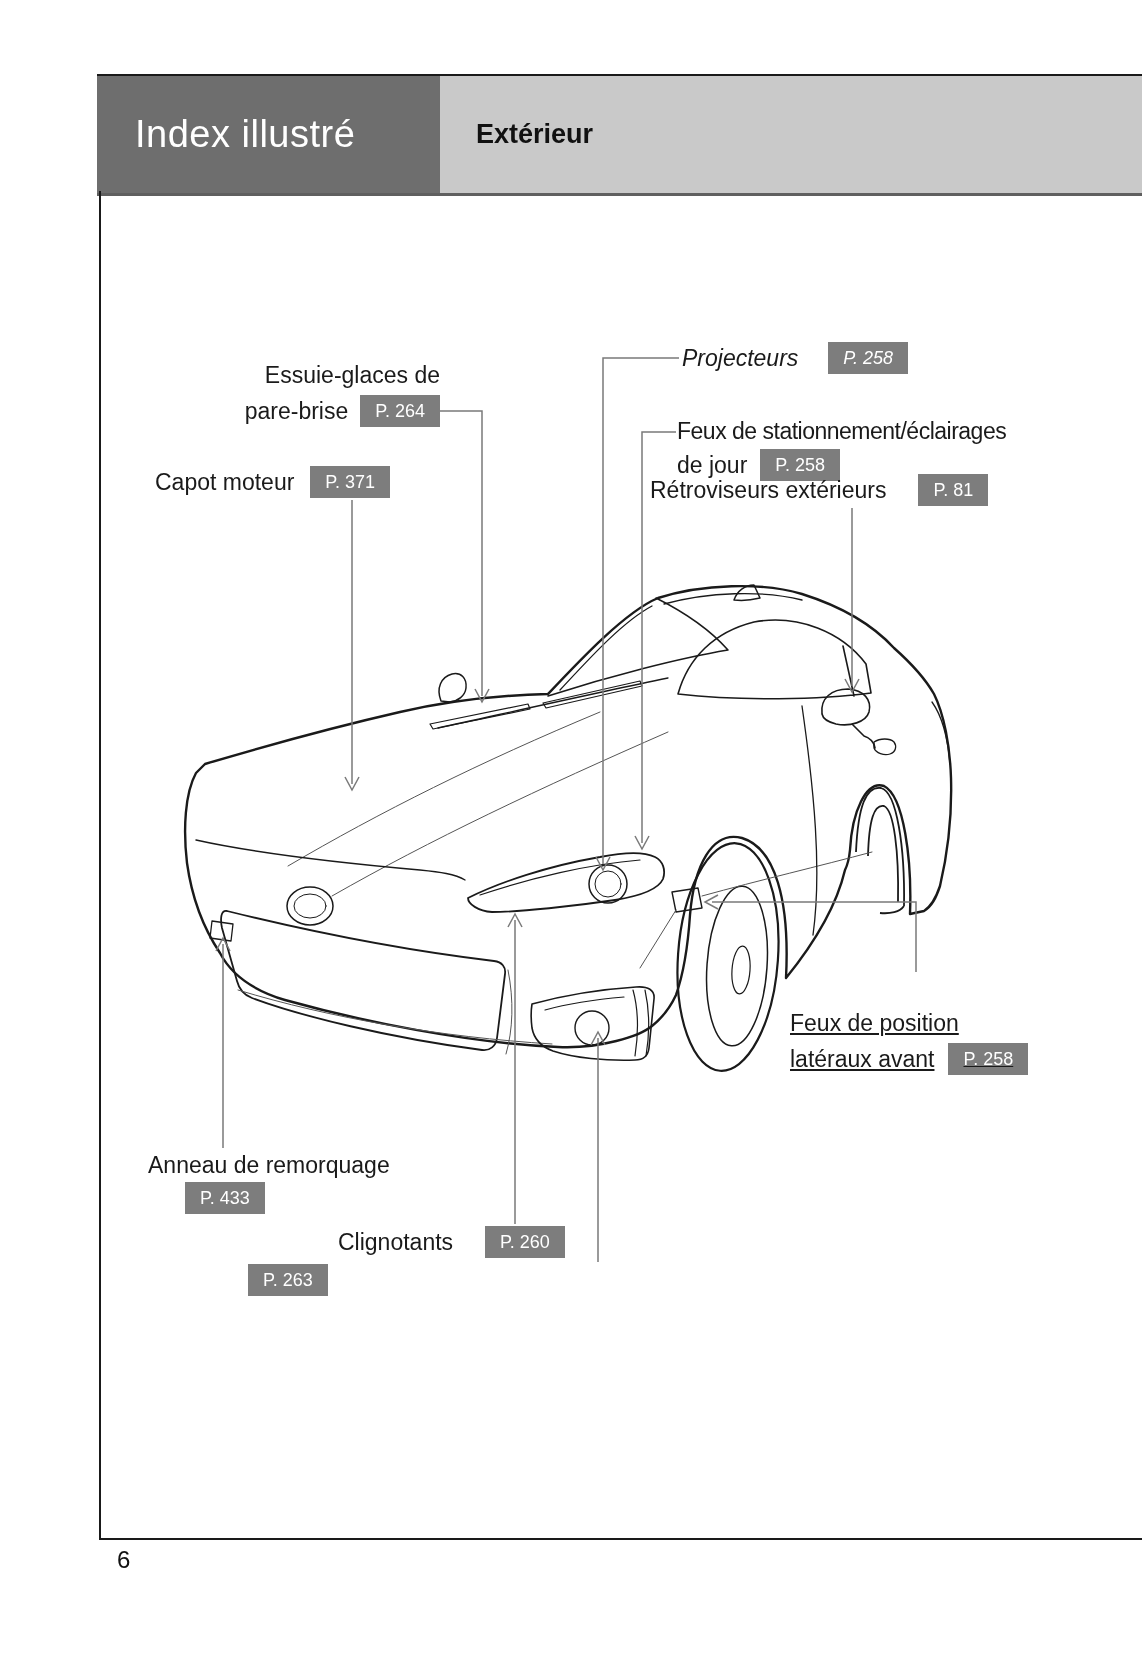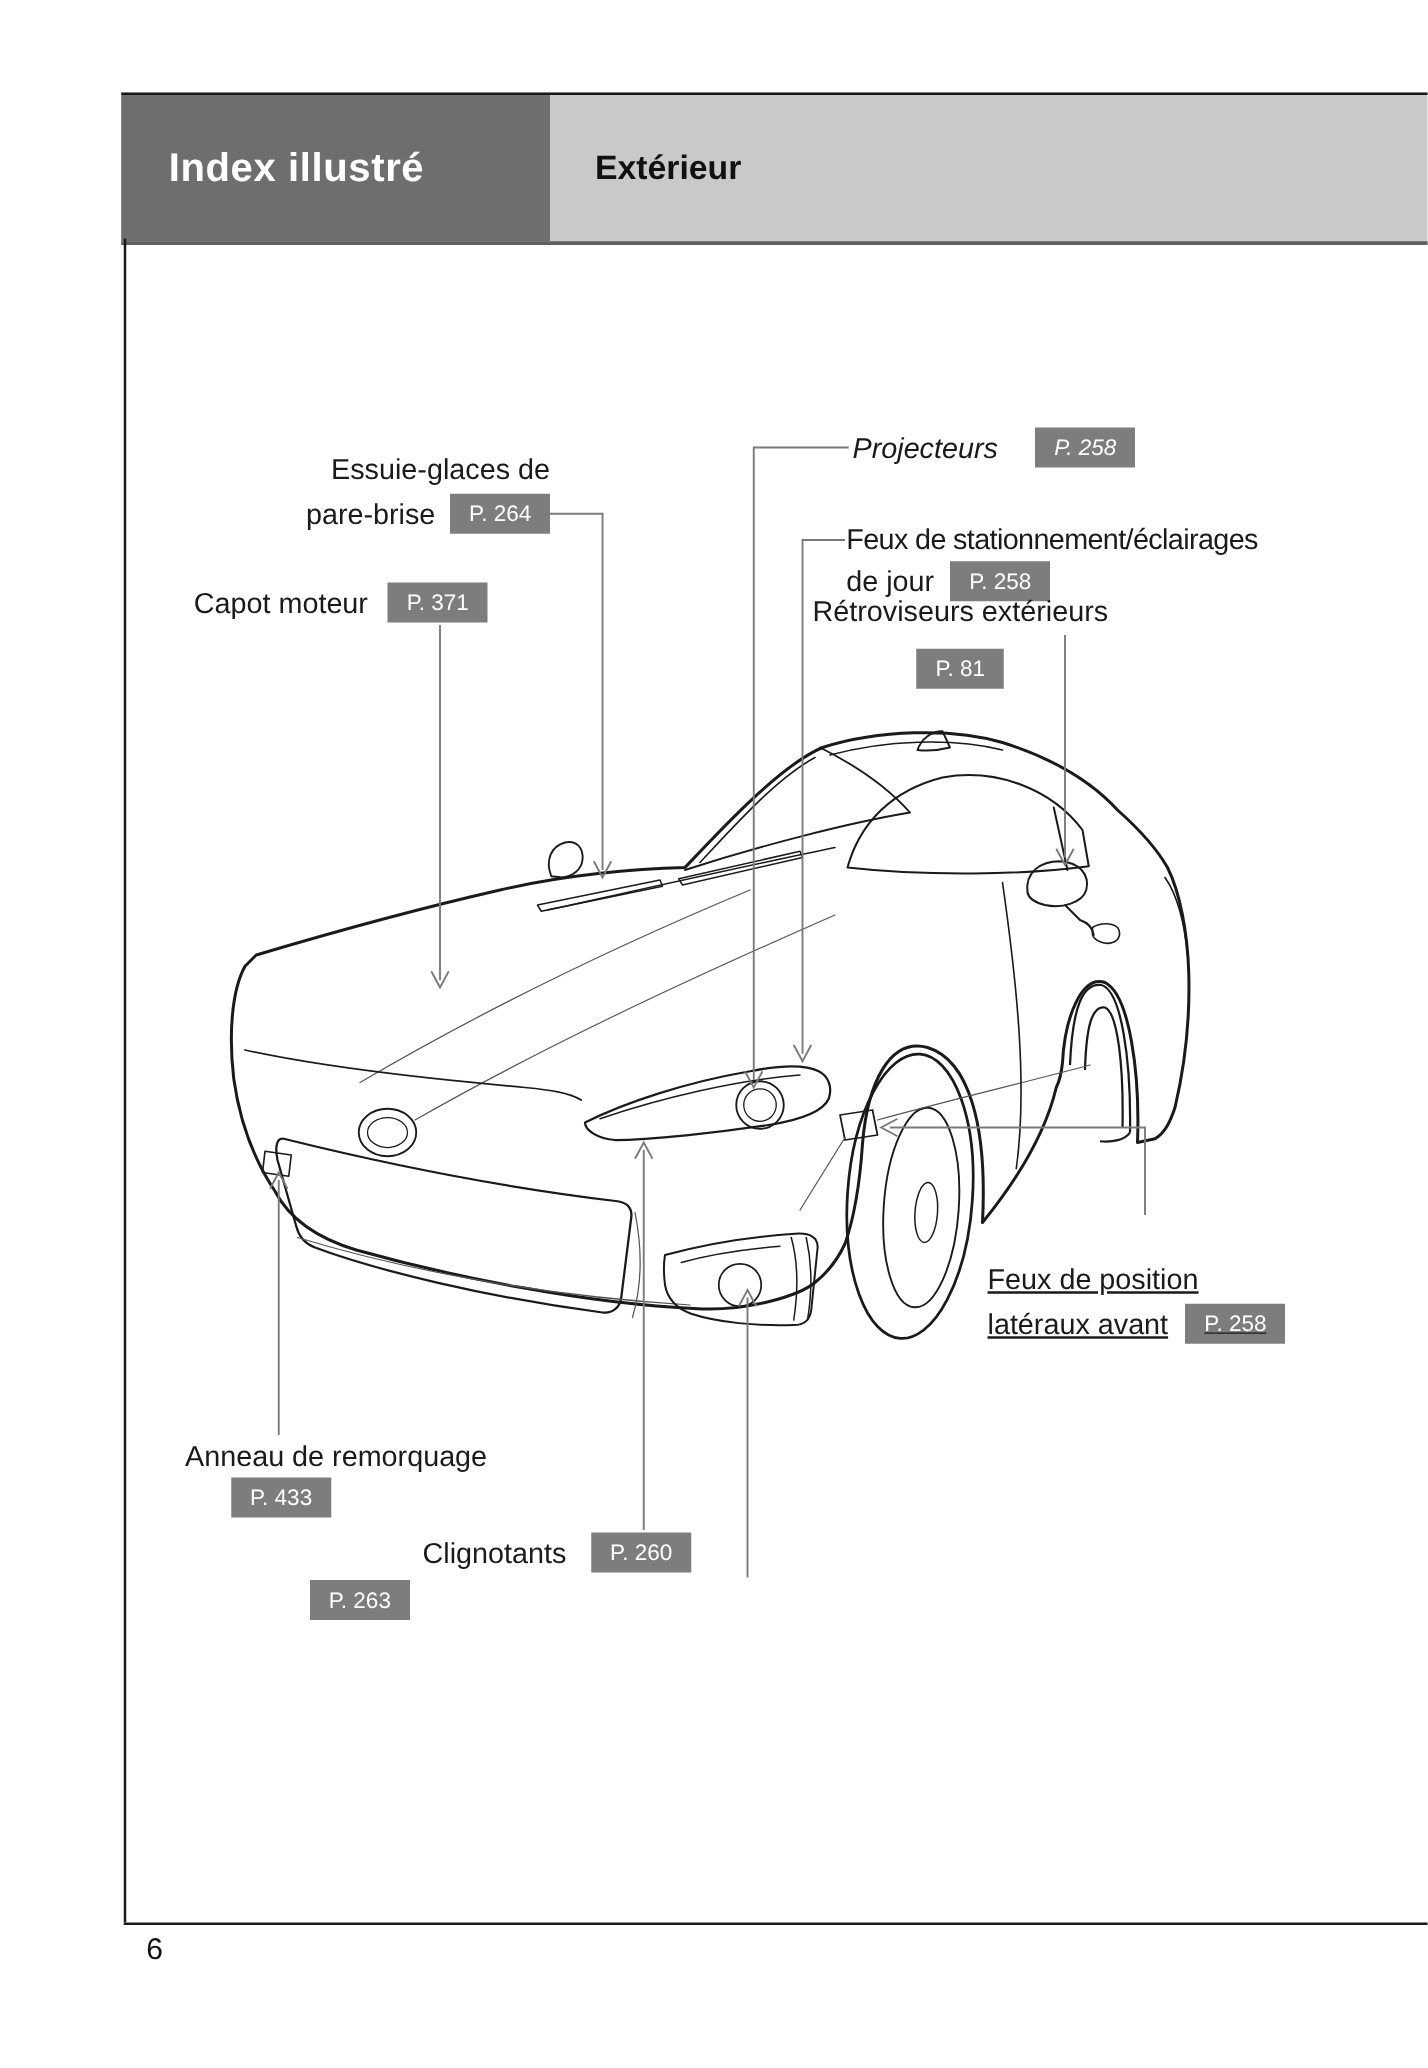--- a/index.html
+++ b/index.html
@@ -10,21 +10,21 @@
   
   .header {
     position:absolute; left:97px; top:74px; right:0; height:117px;
     background:#c9c9c9; border-top:2px solid #1a1a1a; border-bottom:3px solid #5f5f5f;
     display:flex;
   }
   .header-dark {
     width:343px; height:100%; background:#6e6e6e;
     display:flex; align-items:center; padding-left:38px; box-sizing:border-box;
   }
-  .header-title { color:#ffffff; font-size:32px; font-weight:bold; letter-spacing:0.5px; }
+  .header-title { color:#ffffff; font-size:38px; font-weight:normal; letter-spacing:0.5px; }
   .header-section { display:flex; align-items:center; padding-left:36px; }
   .section-title { color:#111111; font-size:27px; font-weight:bold; }
   
   .border-left  { position:absolute; left:99px;  top:191px; width:2px; height:1347px; background:#1a1a1a; }
   .border-bottom{ position:absolute; left:99px;  top:1538px; right:0; height:2px; background:#1a1a1a; }
   .page-num { position:absolute; left:117px; top:1546px; font-size:24px; color:#111111; }
   
   .callout { position:absolute; font-size:23px; line-height:31px; white-space:nowrap; color:#1a1a1a; }
   .row { display:flex; align-items:center; }
   .badge {
@@ -158,21 +158,21 @@
 
 <div class="callout" style="top:416px; left:677px;">
   <div class="tight">Feux de stationnement/éclairages</div>
   <div class="row" style="gap:13px; margin-top:2px;">
     <span>de jour</span>
     <span class="badge">P. 258</span>
   </div>
 </div>
 
 <div class="callout" style="top:474px; left:650px;">
-  <div class="row" style="gap:14px;flex-direction:column;">
+  <div class="row" style="gap:32px;">
     <span>Rétroviseurs extérieurs</span>
     <span class="badge">P. 81</span>
   </div>
 </div>
 
 <div class="callout" style="top:1008px; left:790px;text-decoration:underline;">
   <div>Feux de position</div>
   <div class="row" style="gap:14px; margin-top:4px;align-items:flex-end;">
     <span>latéraux avant</span>
     <span class="badge">P. 258</span>
@@ -180,21 +180,21 @@
 </div>
 
 <div class="callout" style="top:1150px; left:148px;">
   <div>Anneau de remorquage</div>
   <div style="margin-top:0; margin-left:37px;">
     <span class="badge">P. 433</span>
   </div>
 </div>
 
 <div class="callout" style="top:1226px; left:338px;">
-  <div class="row" style="gap:20px;align-items:center;">
+  <div class="row" style="gap:32px;align-items:center;">
     <span>Clignotants</span>
     <span class="badge">P. 260</span>
   </div>
 </div>
 
 <div class="callout" style="top:1264px; left:248px;">
   <div class="row" style="gap:24px;">
     <span class="badge">P. 263</span>
   </div>
 </div>

